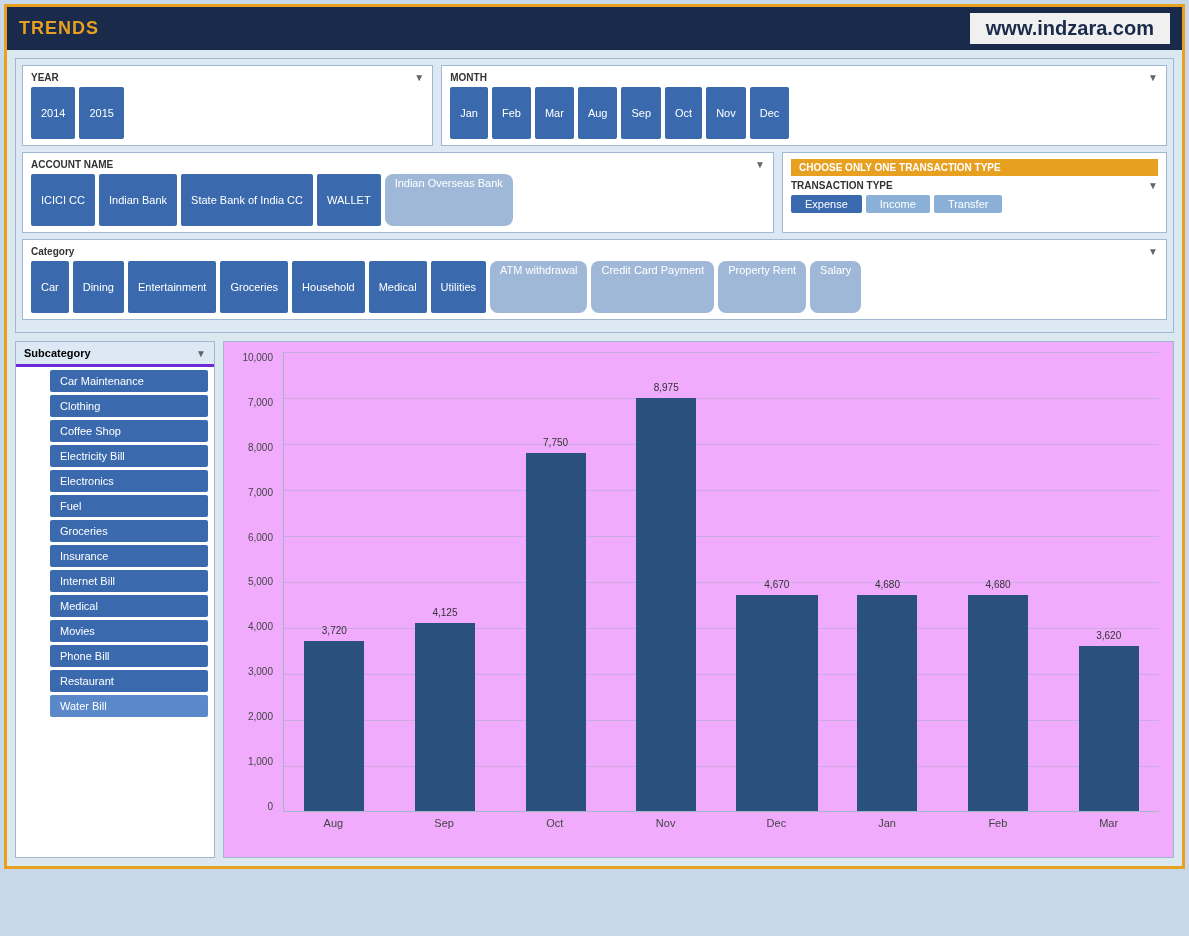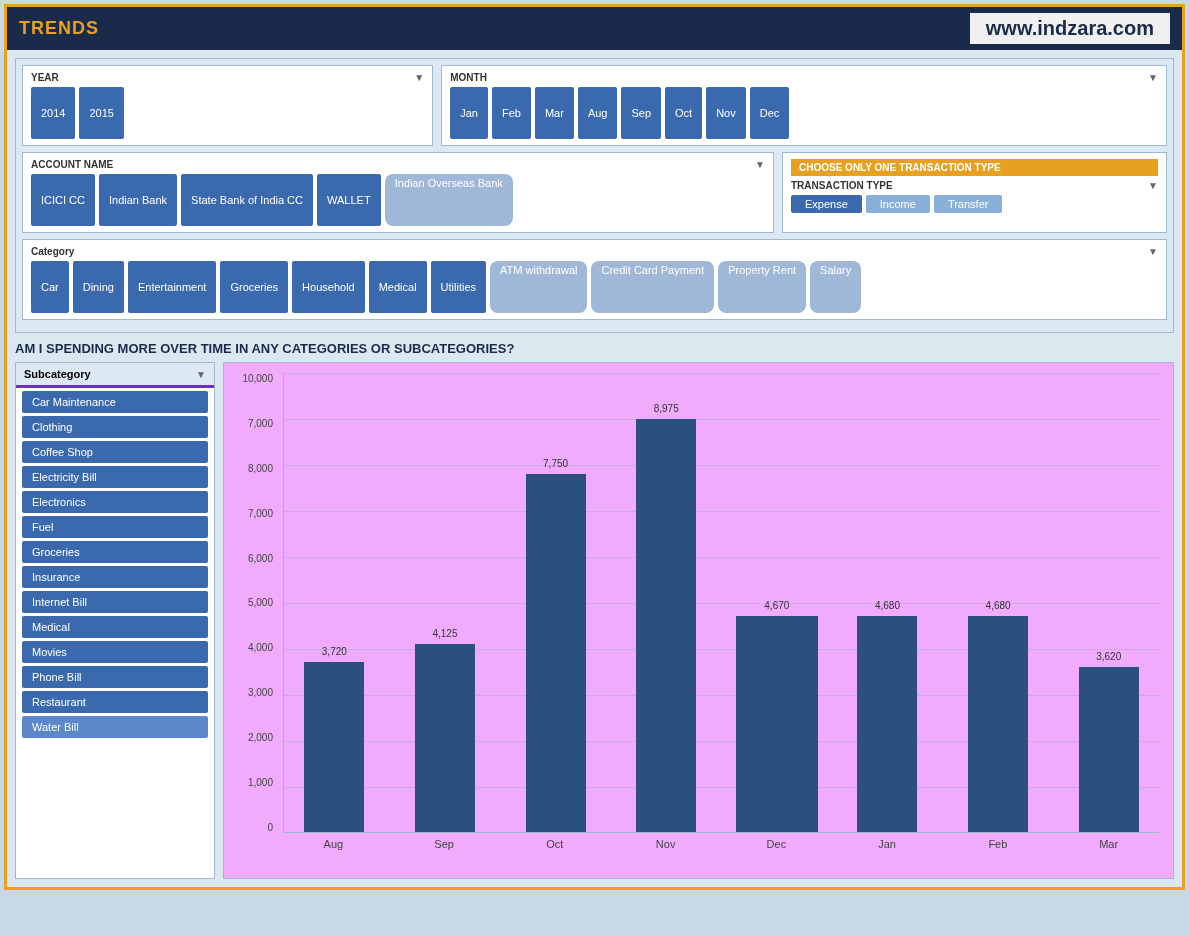--- a/index.html
+++ b/index.html
@@ -142,20 +142,21 @@
       padding: 5px 8px;
       font-size: 11px;
       font-weight: bold;
       display: flex;
       justify-content: space-between;
       align-items: center;
     }
     .subcategory-list {
       height: 490px;
       overflow-y: auto;
+      padding-left: 28px;
     }
     .subcategory-item {
       background: #3a6aad;
       color: white;
       padding: 5px 10px;
       margin: 3px 6px;
       border-radius: 2px;
       font-size: 11px;
       cursor: pointer;
     }
@@ -346,21 +347,20 @@
             <span class="chip">Utilities</span>
             <span class="chip-light">ATM withdrawal</span>
             <span class="chip-light">Credit Card Payment</span>
             <span class="chip-light">Property Rent</span>
             <span class="chip-light">Salary</span>
           </div>
         </div>
       </div>
     </div>
 
-    <div class="section-title">AM I SPENDING MORE OVER TIME IN ANY CATEGORIES OR SUBCATEGORIES?</div>
 
     <div class="bottom-section">
 
       <div class="subcategory-panel">
         <div class="subcategory-header">
           <span>Subcategory</span>
           <span class="filter-icon">▼</span>
         </div>
         <div class="subcategory-list">
           <div class="subcategory-item">Car Maintenance</div>

